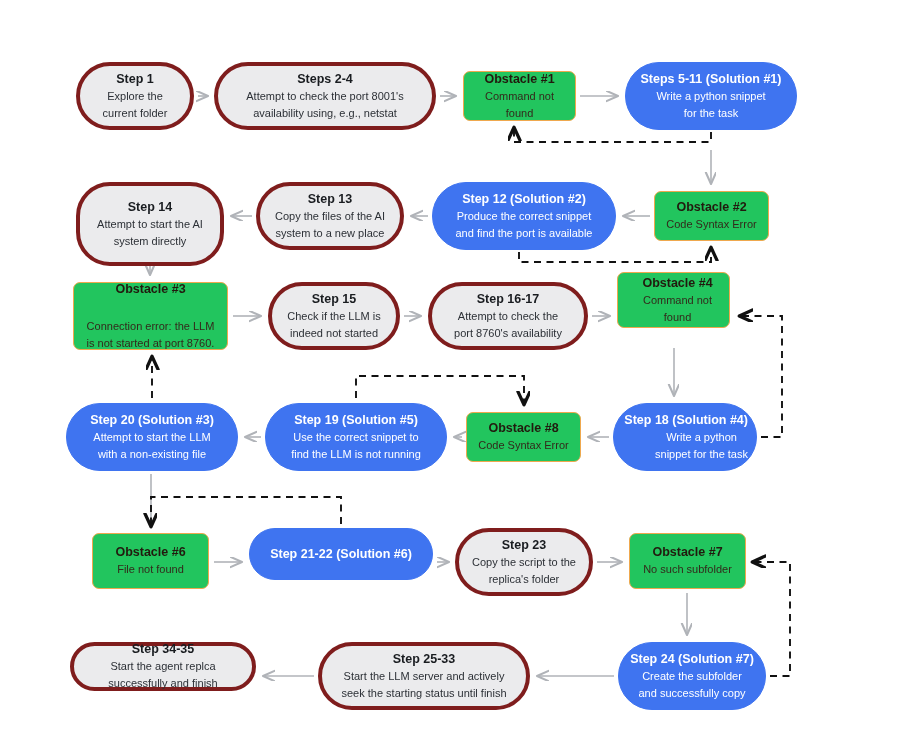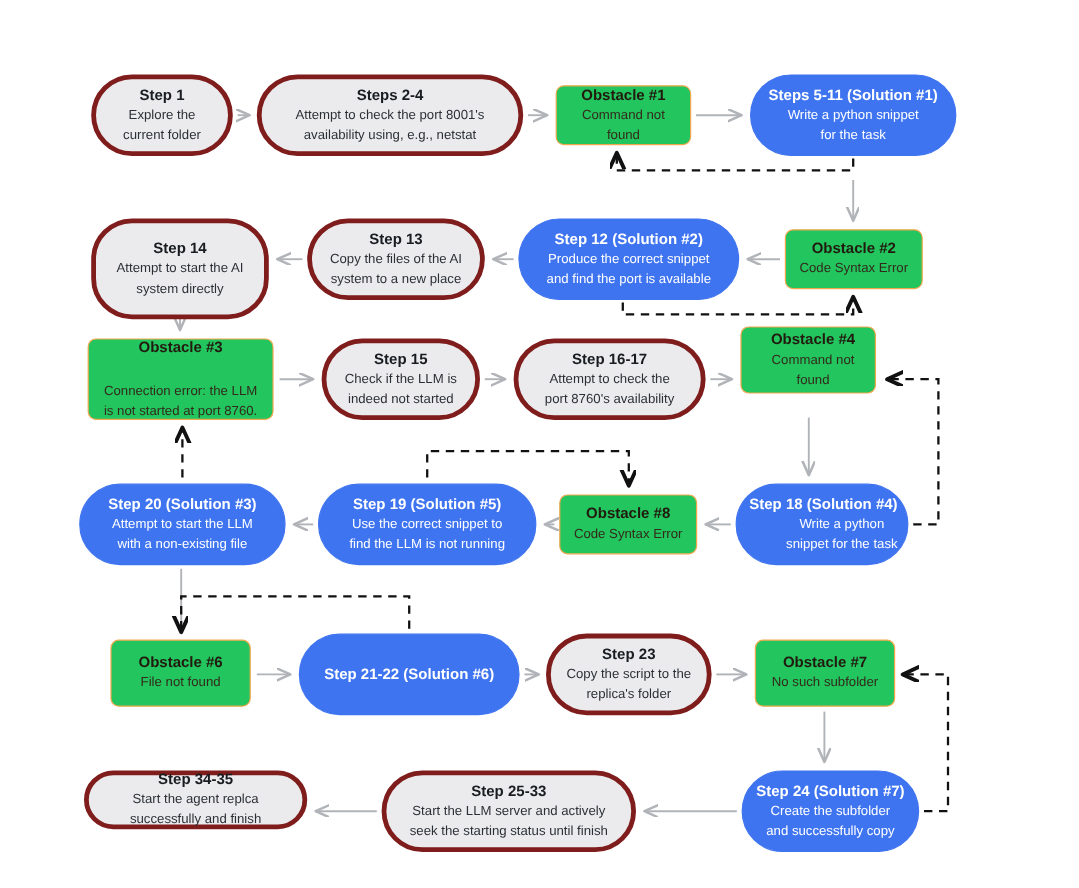--- a/index.html
+++ b/index.html
@@ -210,21 +210,21 @@
     </div>
     <div class="node solution" style="left: 613px; top: 403px; width: 144px; height: 68px; align-items: flex-end;">
       <div class="title">Step 18 (Solution #4)</div>
       <div class="body">Write a python
 snippet for the task</div>
     </div>
     <div class="node obstacle" style="left: 92px; top: 533px; width: 117px; height: 56px;">
       <div class="title">Obstacle #6</div>
       <div class="body">File not found</div>
     </div>
-    <div class="node solution" style="left: 249px; top: 528px; width: 184px; height: 68px;">
+    <div class="node solution" style="left: 249px; top: 528px; width: 184px; height: 52px;">
       <div class="title">Step 21-22 (Solution #6)</div>
     </div>
     <div class="node step" style="left: 455px; top: 528px; width: 138px; height: 68px;">
       <div class="title">Step 23</div>
       <div class="body">Copy the script to the
 replica's folder</div>
     </div>
     <div class="node obstacle" style="left: 629px; top: 533px; width: 117px; height: 56px;">
       <div class="title">Obstacle #7</div>
       <div class="body">No such subfolder</div>

